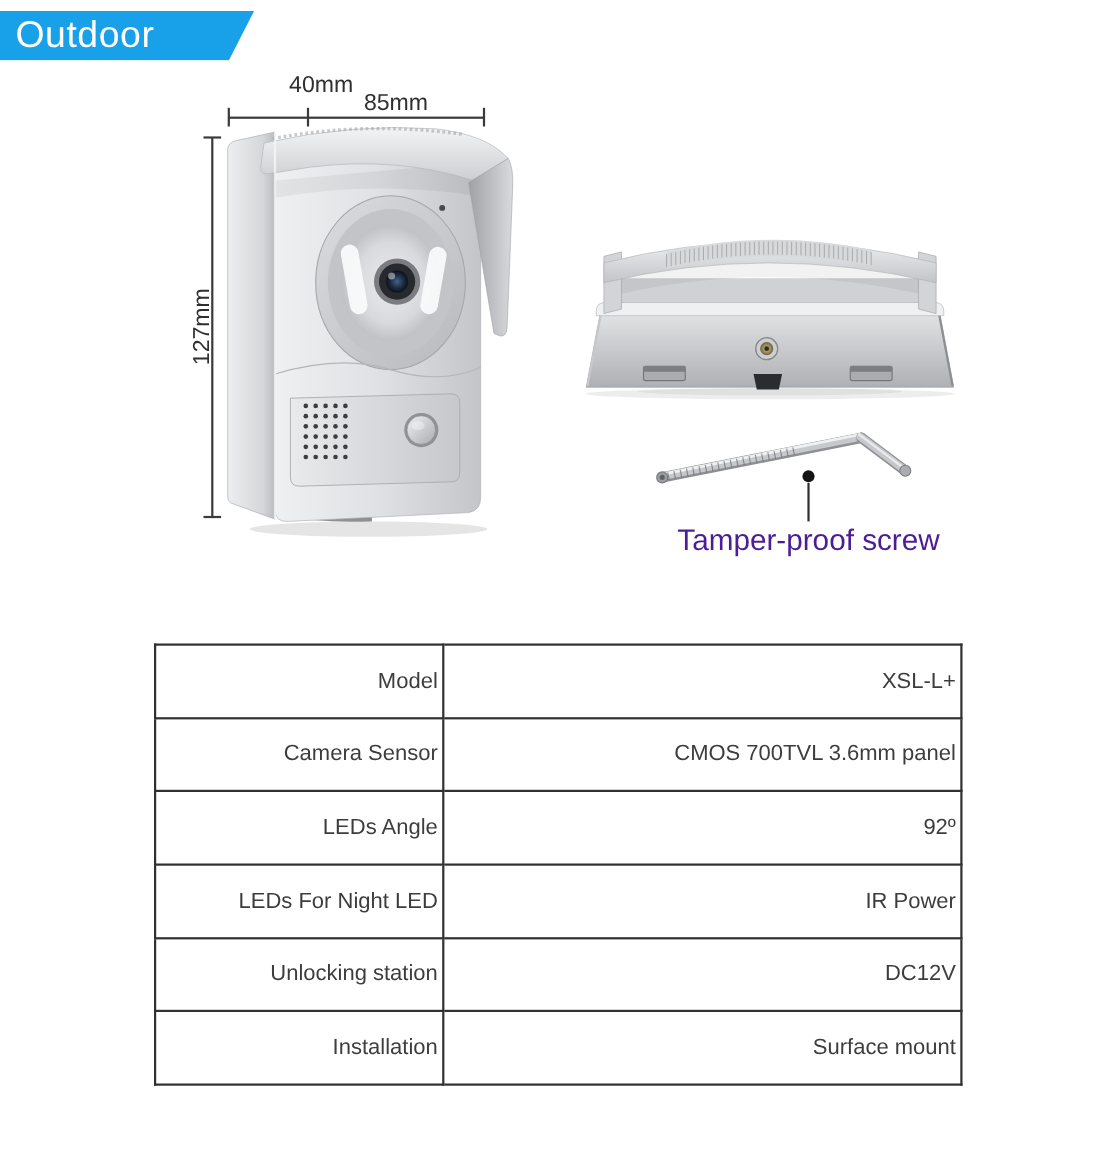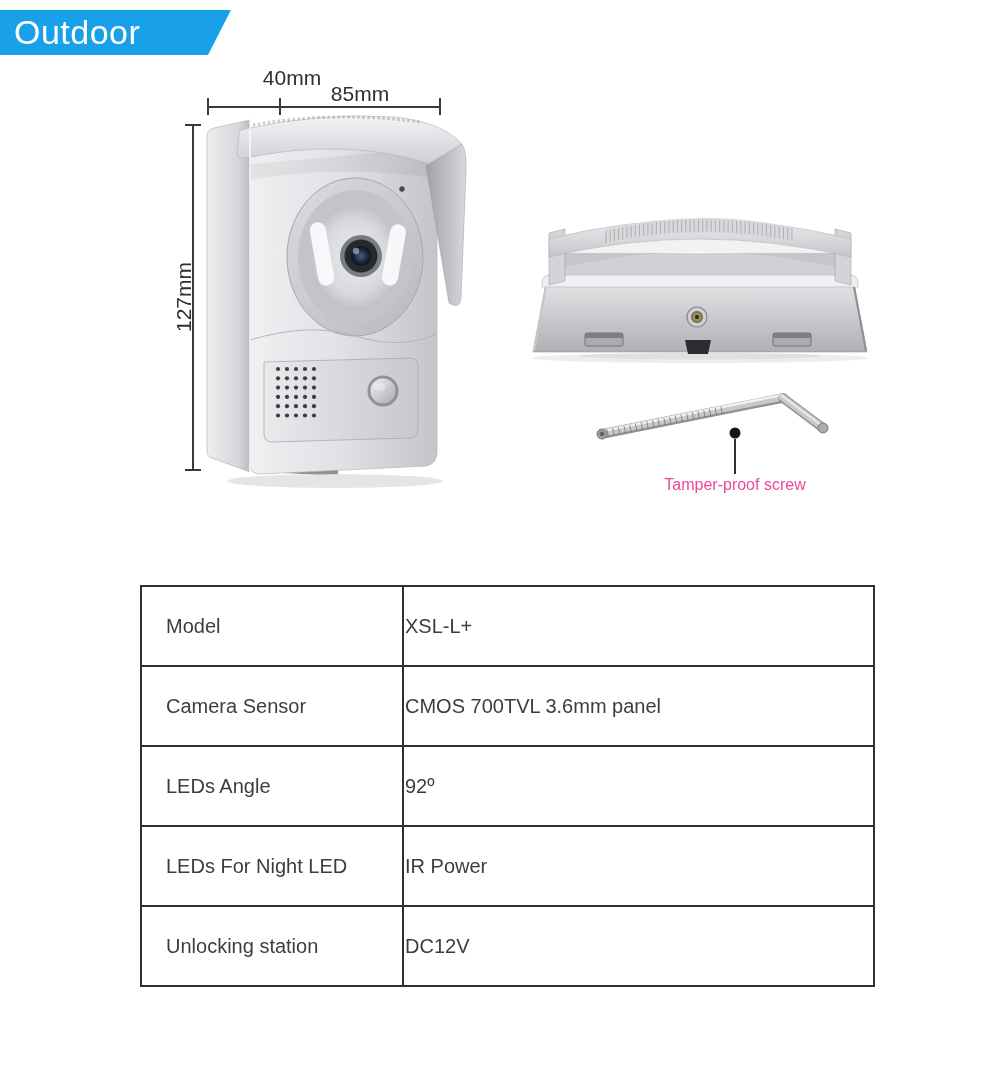--- a/index.html
+++ b/index.html
@@ -19,35 +19,35 @@
   .dim-line{position:absolute;background:var(--dim-line,#3a3a3a);}
   .dim-label{
     position:absolute;color:#2f2f2f;font-size:21px;white-space:nowrap;
     transform:translate(-50%,0);
   }
   .dim-label.vert{transform:translate(-50%,-50%) rotate(-90deg);}
   
   svg.photo{position:absolute;}
   
   .callout-label{
-    position:absolute;color:#ec4899;font-size:16px;white-space:nowrap;
+    position:absolute;color:#4c1d95;font-size:27px;white-space:nowrap;
     transform:translateX(-50%);
   }
   
   table.spec{
     position:absolute;left:140px;top:585px;width:735px;height:402px;
     border-collapse:collapse;table-layout:fixed;
   }
   table.spec td{
     border:2px solid var(--table-border,#303030);
     font-size:20px;color:var(--table-text,#3d3d3d);
     padding:0 4px 0 24px;vertical-align:middle;overflow:hidden;white-space:nowrap;
   }
   table.spec td.val{padding-left:1px;}
-  table.spec tr{height:61px;}
+  table.spec tr{height:61px;text-align:right;}
 </style>
 </head>
 <body>
 
 <div id="canvas">
 
   <div class="banner">
     <span>Outdoor station</span>
   </div>
 
@@ -311,16 +311,20 @@
         <td class="val">92º</td>
       </tr>
       <tr>
         <td class="lab">LEDs For Night LED</td>
         <td class="val">IR Power</td>
       </tr>
       <tr>
         <td class="lab">Unlocking station</td>
         <td class="val">DC12V</td>
       </tr>
+      <tr>
+        <td class="lab">Installation</td>
+        <td class="val">Surface mount</td>
+      </tr>
     </tbody>
   </table>
 
 </div>
 
 </body></html>

